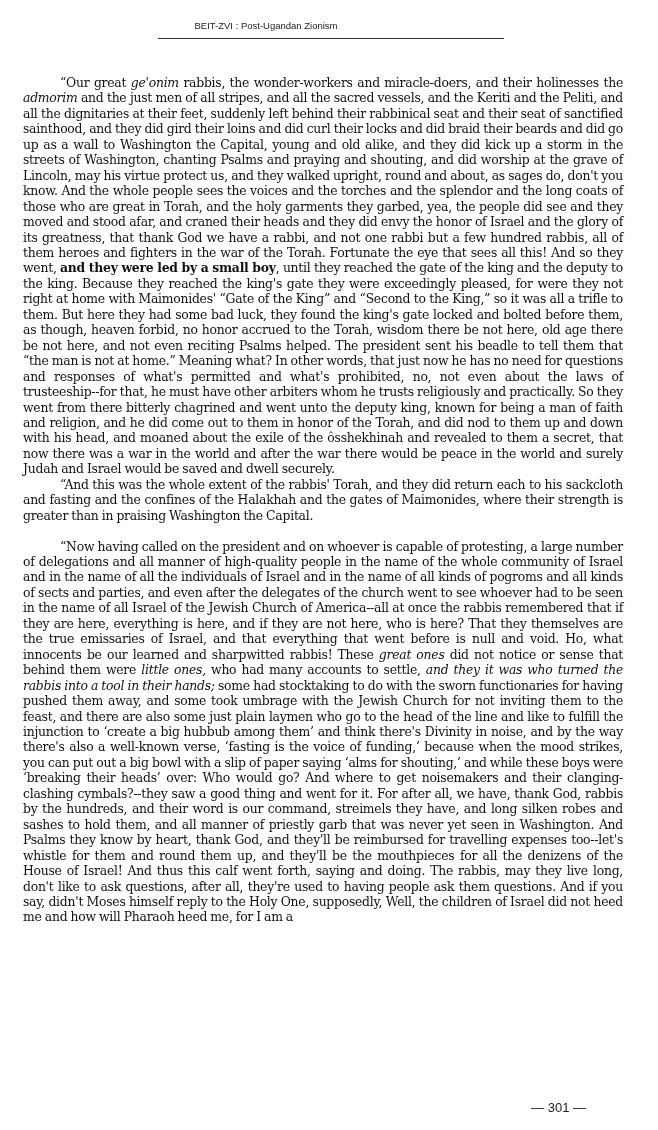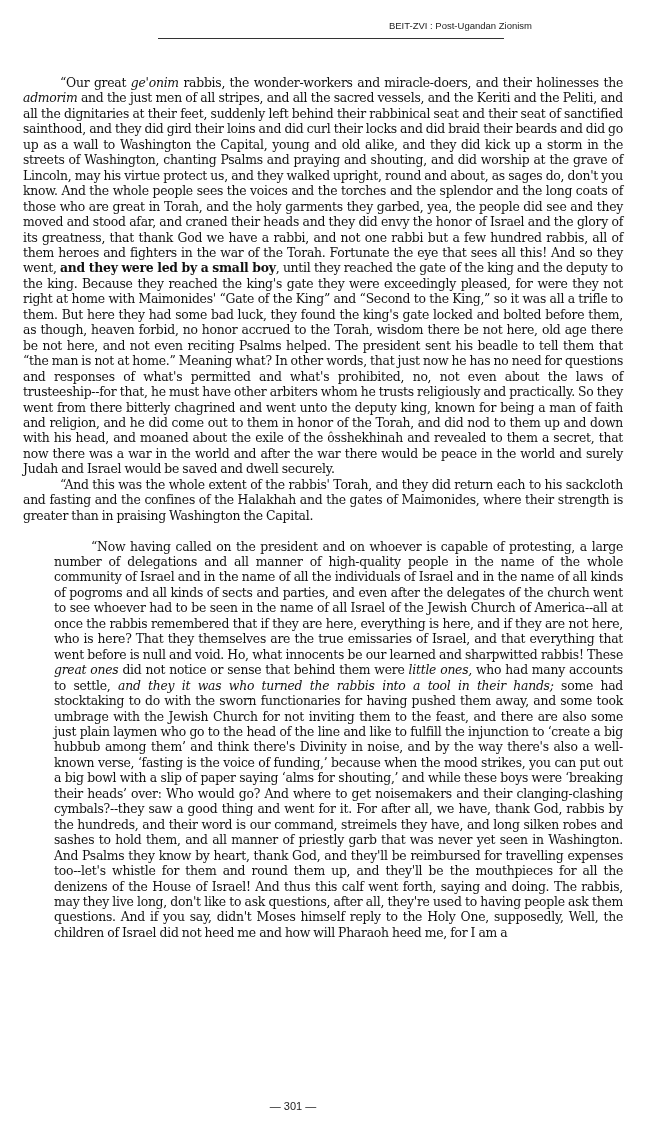--- a/index.html
+++ b/index.html
@@ -1,36 +1,36 @@
 <!DOCTYPE html>
 <html><head>
   <meta charset="utf-8">
   <style>
     html, body { margin: 0; padding: 0; background: #ffffff; }
     body { width: 658px; height: 1130px; position: relative; overflow: hidden; color: #111; }
     .header {
-      position: absolute; top: 20px; left: 0; width: 532px; text-align: right;
+      position: absolute; top: 20px; left: 0; width: 532px; text-align: center;
       font-family: "Liberation Sans", sans-serif; font-size: 9.5px; color: #222;
     }
     .header-rule {
       position: absolute; top: 38px; left: 158px; width: 346px; height: 0;
       border-top: 1px solid #333;
     }
     .body-text {
       position: absolute; top: 75px; left: 23px; width: 600px;
       font-family: "DejaVu Serif", serif; font-size: 12.4px; line-height: 15.45px;
       text-align: justify; letter-spacing: -0.25px; word-spacing: -0.5px;
     }
     .body-text p { margin: 0; text-indent: 37px; }
-    .body-text p.gap { margin-top: 15.45px; margin-left: 31px; }
+    .body-text p.gap { margin-top: 15.45px; }
     .body-text b { font-weight: bold; }
     .body-text i { font-style: italic; }
     .footer {
-      position: absolute; top: 1100px; left: 0; width: 586px; text-align: center;
-      font-family: "Liberation Sans", sans-serif; font-size: 11px; color: #222;
+      position: absolute; top: 1100px; left: 0; width: 586px; text-align: right;
+      font-family: "Liberation Sans", sans-serif; font-size: 13px; color: #222;
     }
   </style>
 </head>
 <body>
 
 <div class="header">BEIT-ZVI : Post-Ugandan Zionism</div>
 <div class="header-rule"></div>
 
 <div class="body-text">
   <p><span>“Our great </span><i>ge'onim</i><span> rabbis, the wonder-workers and miracle-doers, and their holinesses the </span><i>admorim</i><span> and the just men of all stripes, and all the sacred vessels, and the Keriti and the Peliti, and all the dignitaries at their feet, suddenly left behind their rabbinical seat and their seat of sanctified sainthood, and they did gird their loins and did curl their locks and did braid their beards and did go up as a wall to Washington the Capital, young and old alike, and they did kick up a storm in the streets of Washington, chanting Psalms and praying and shouting, and did worship at the grave of Lincoln, may his virtue protect us, and they walked upright, round and about, as sages do, don't you know. And the whole people sees the voices and the torches and the splendor and the long coats of those who are great in Torah, and the holy garments they garbed, yea, the people did see and they moved and stood afar, and craned their heads and they did envy the honor of Israel and the glory of its greatness, that thank God we have a rabbi, and not one rabbi but a few hundred rabbis, all of them heroes and fighters in the war of the Torah. Fortunate the eye that sees all this! And so they went, </span><b>and they were led by a small boy</b><span>, until they reached the gate of the king and the deputy to the king. Because they reached the king's gate they were exceedingly pleased, for were they not right at home with Maimonides' “Gate of the King” and “Second to the King,” so it was all a trifle to them. But here they had some bad luck, they found the king's gate locked and bolted before them, as though, heaven forbid, no honor accrued to the Torah, wisdom there be not here, old age there be not here, and not even reciting Psalms helped. The president sent his beadle to tell them that “the man is not at home.” Meaning what? In other words, that just now he has no need for questions and responses of what's permitted and what's prohibited, no, not even about the laws of trusteeship--for that, he must have other arbiters whom he trusts religiously and practically. So they went from there bitterly chagrined and went unto the deputy king, known for being a man of faith and religion, and he did come out to them in honor of the Torah, and did nod to them up and down with his head, and moaned about the exile of the ôsshekhinah and revealed to them a secret, that now there was a war in the world and after the war there would be peace in the world and surely Judah and Israel would be saved and dwell securely.</span></p>

